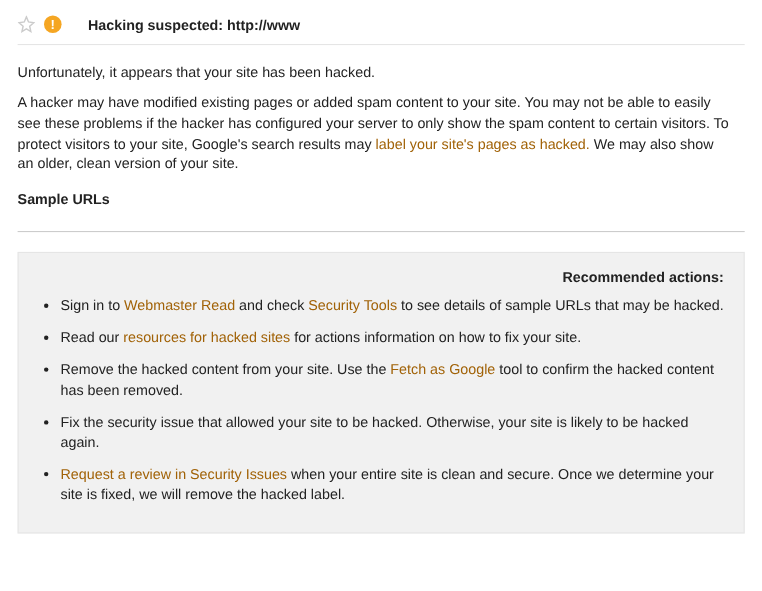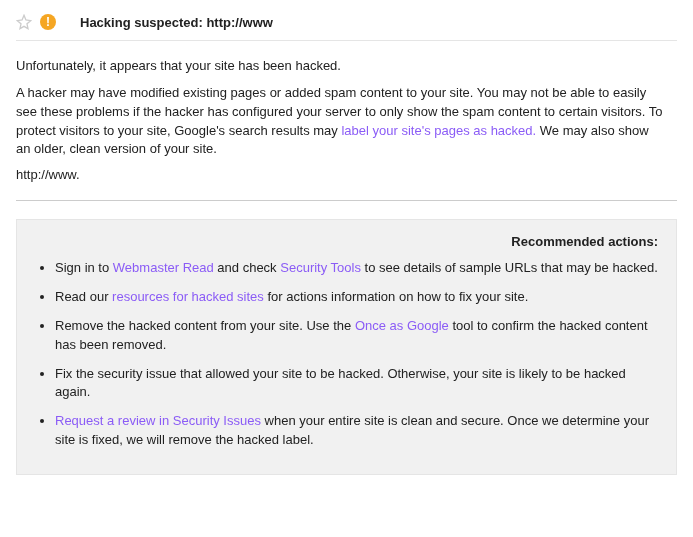--- a/index.html
+++ b/index.html
@@ -42,21 +42,21 @@
   .title {
     font-weight: bold;
     font-size: 13px;
     margin-left: 16px;
   }
   p {
     margin: 0 14px 8px 0;
     line-height: 1.45;
   }
   a.link {
-    color: #8b5cf6;
+    color: #a16207;
     text-decoration: none;
     cursor: pointer;
   }
   .subhead {
     font-weight: bold;
     margin-top: 14px;
     margin-bottom: 4px;
     font-size: 13px;
   }
   .url-row {
@@ -106,37 +106,37 @@
     <span class="warn-icon">!</span>
     <span class="title">Hacking suspected: http://www</span>
   </div>
 
   <p>Unfortunately, it appears that your site has been hacked.</p>
 
   <p>
     <span>A hacker may have modified existing pages or added spam content to your site. You may not be able to easily see these problems if the hacker has configured your server to only show the spam content to certain visitors. To protect visitors to your site, Google's search results may </span><a class="link">label your site's pages as hacked.</a><span> We may also show an older, clean version of your site.</span>
   </p>
 
+  <div class="subhead">Sample URLs</div>
   <div class="url-row">
-    <span class="url-host">http://www.</span>
   </div>
 
   <hr class="sep">
 
   <div class="rec-box">
     <div class="rec-title">Recommended actions:</div>
     <ul class="rec-list">
       <li>
         <span>Sign in to </span><a class="link">Webmaster Read</a><span> and check </span><a class="link">Security Tools</a><span> to see details of sample URLs that may be hacked.</span>
       </li>
       <li>
         <span>Read our </span><a class="link">resources for hacked sites</a><span> for actions information on how to fix your site.</span>
       </li>
       <li>
-        <span>Remove the hacked content from your site. Use the </span><a class="link">Once as Google</a><span> tool to confirm the hacked content has been removed.</span>
+        <span>Remove the hacked content from your site. Use the </span><a class="link">Fetch as Google</a><span> tool to confirm the hacked content has been removed.</span>
       </li>
       <li>Fix the security issue that allowed your site to be hacked. Otherwise, your site is likely to be hacked again.</li>
       <li>
         <a class="link">Request a review in Security Issues</a><span> when your entire site is clean and secure. Once we determine your site is fixed, we will remove the hacked label.</span>
       </li>
     </ul>
   </div>
 
 </div>
 

